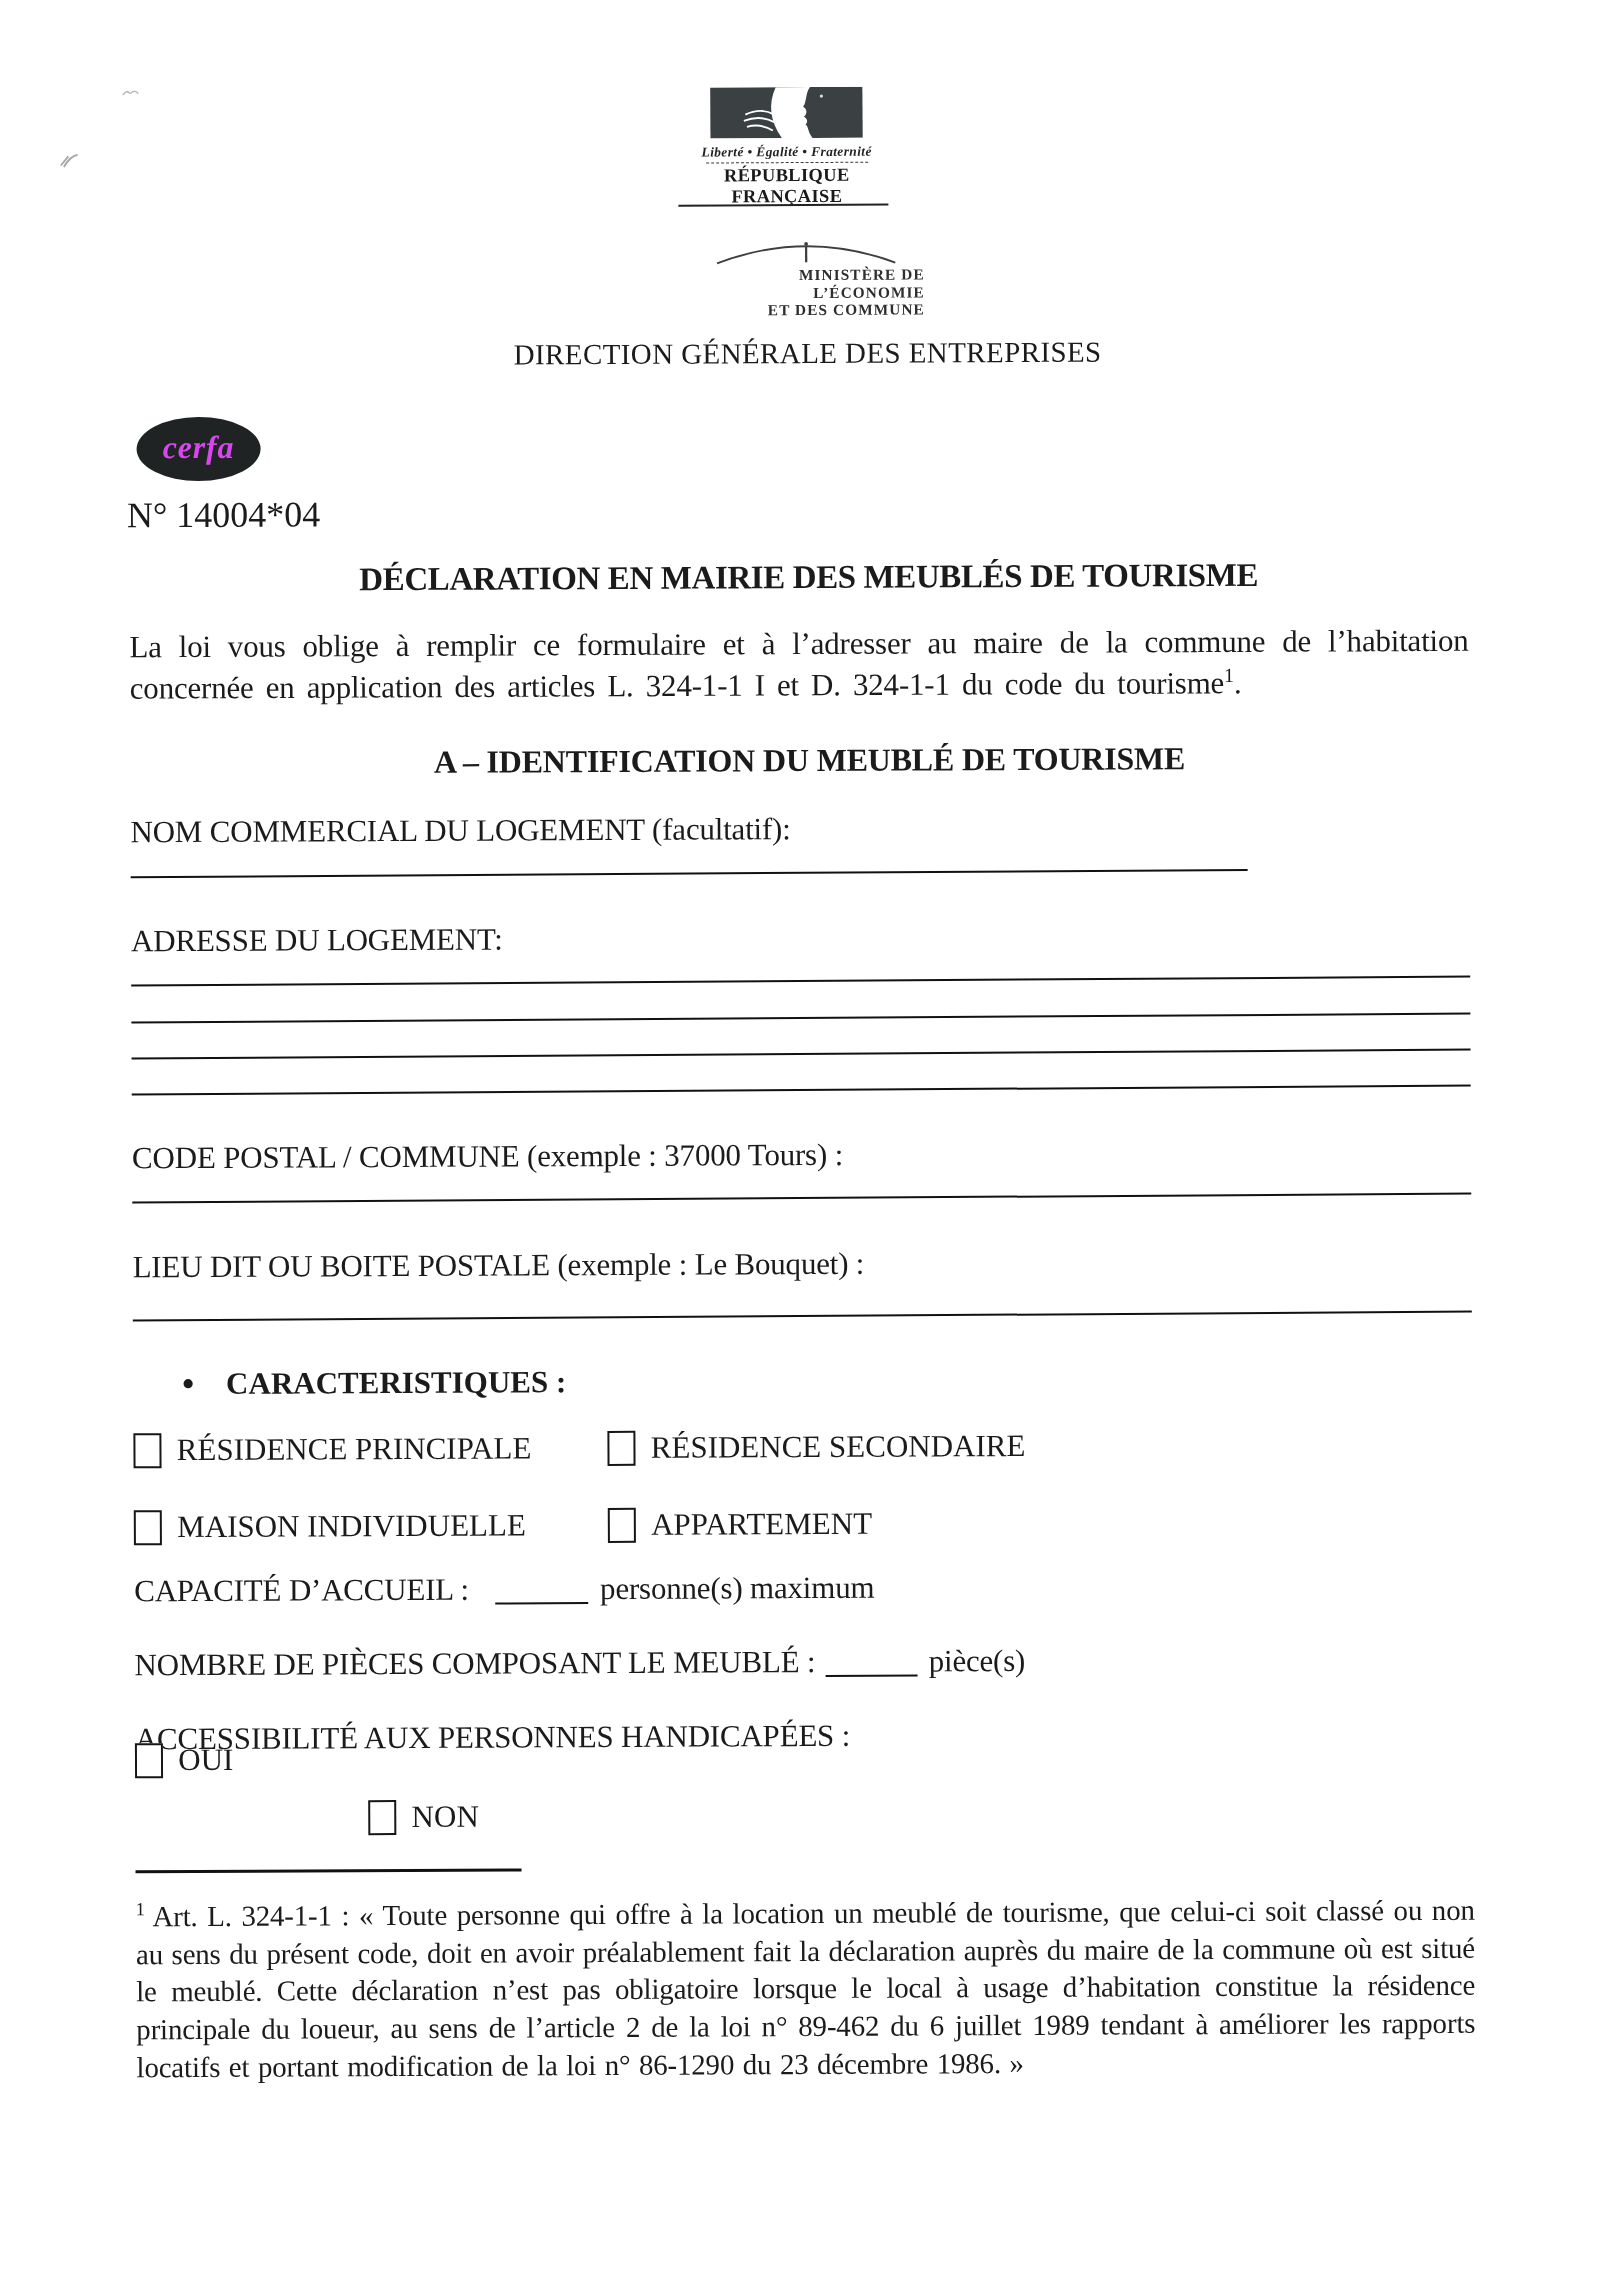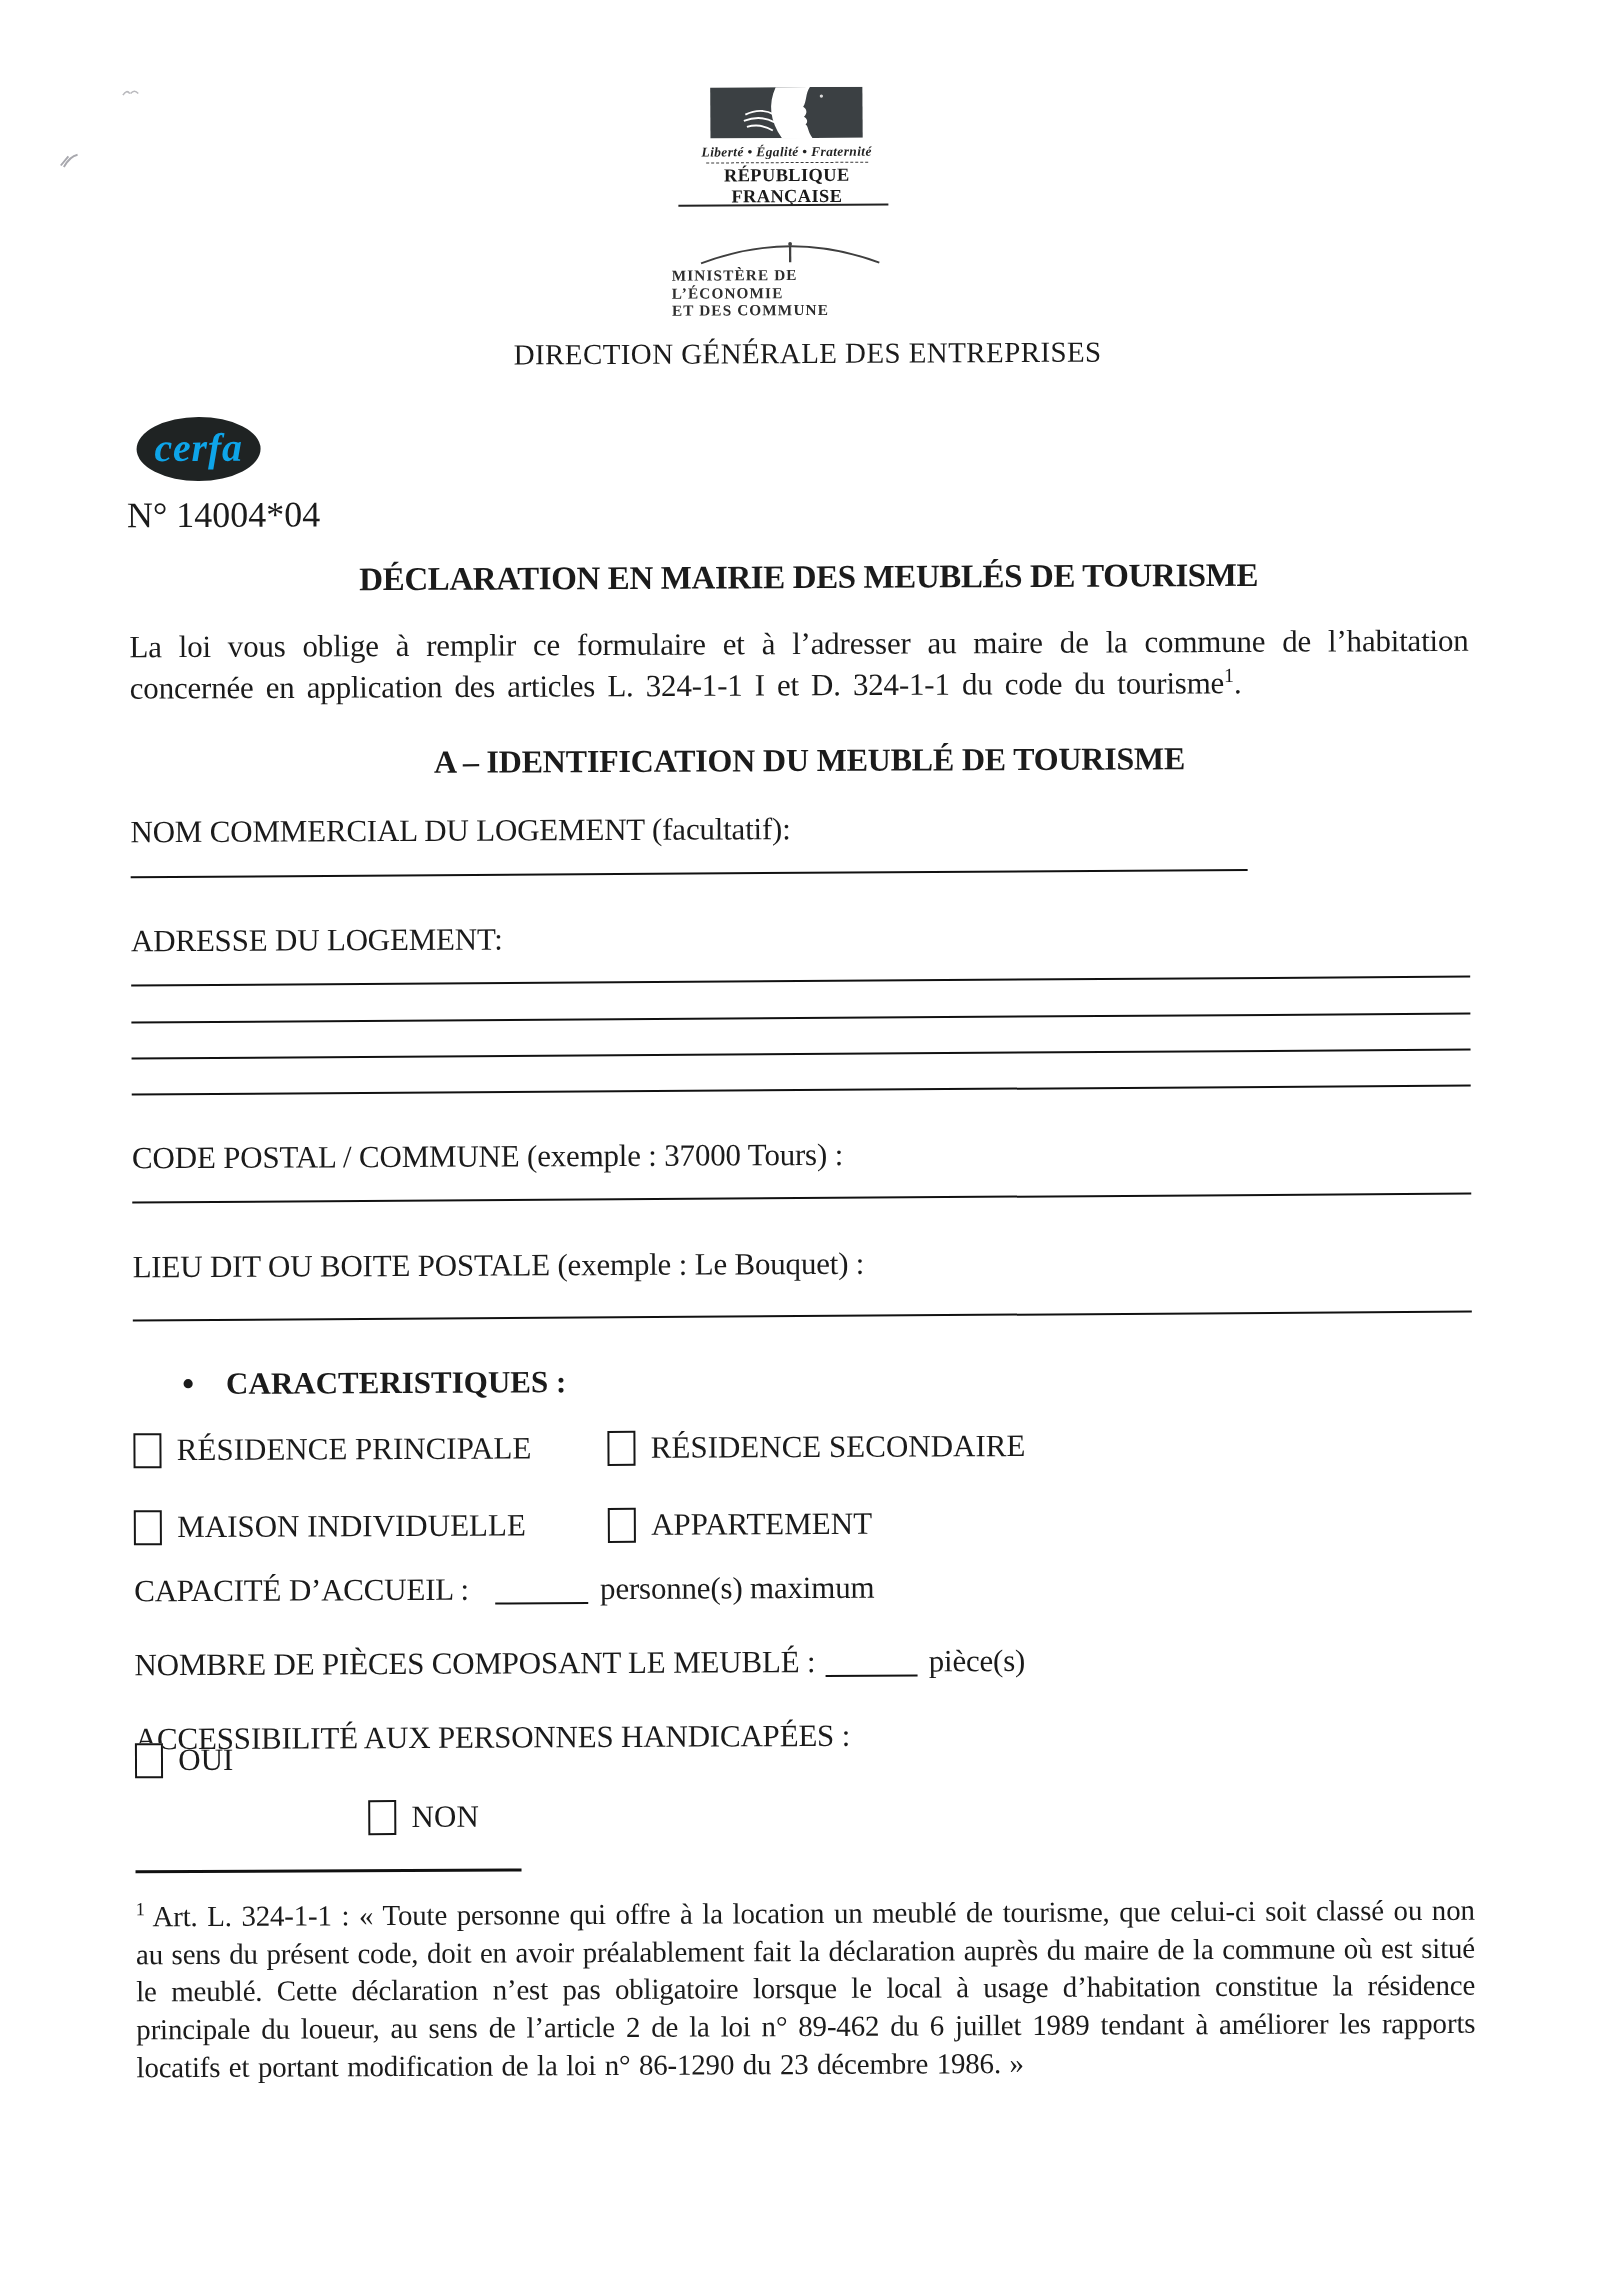--- a/index.html
+++ b/index.html
@@ -8,26 +8,26 @@
     font-family:"Liberation Serif","DejaVu Serif",serif;color:#1b1b1b;
     overflow:hidden;transform:rotate(-0.28deg);transform-origin:50% 50%;
   }
   
   .logo-block{position:absolute;left:673px;top:87px;width:237px;text-align:center;}
   .marianne{display:block;margin:0 auto;}
   .motto{margin-top:6.1px;font-style:italic;font-weight:bold;font-size:13.4px;letter-spacing:0.4px;color:#222;}
   .motto-rule{width:162px;margin:2.3px auto 1.5px auto;border-top:1.5px dashed #3a3a3a;height:0;}
   .republic{font-size:18.4px;font-weight:bold;letter-spacing:0.4px;color:#1a1a1a;}
   .header-divider{position:absolute;left:683px;top:204px;width:210px;border-top:2.3px solid #222;height:0;}
-  .ministry{position:absolute;left:676px;top:234px;width:237px;text-align:left;color:#2e2e2e;}
+  .ministry{position:absolute;left:692px;top:234px;width:237px;text-align:right;color:#2e2e2e;}
   .ministry-line{font-size:15.3px;font-weight:bold;letter-spacing:1.1px;line-height:1.15;}
   .direction{position:absolute;left:0;top:337px;width:1623px;text-align:center;font-size:29px;letter-spacing:0.4px;}
   .cerfa{position:absolute;left:140px;top:414px;width:124px;height:64px;background:#1f2323;border-radius:50%;
          display:flex;align-items:center;justify-content:center;}
-  .cerfa span{color:#0ea5e9;font-style:italic;font-weight:bold;font-size:40px;letter-spacing:0.8px;padding-bottom:3.1px;}
+  .cerfa span{color:#d946ef;font-style:italic;font-weight:bold;font-size:32px;letter-spacing:0.8px;padding-bottom:3.1px;}
   .cerfa-number{position:absolute;left:130px;top:491px;font-size:36px;}
   .doc-title{position:absolute;left:0;top:559px;width:1623px;margin:0;text-align:center;
              font-size:33px;font-weight:bold;letter-spacing:-0.4px;}
   .intro{position:absolute;left:132px;top:624px;width:1339px;margin:0;font-size:31px;line-height:1.3;
          text-align:justify;letter-spacing:-0.2px;word-spacing:4.6px;}
   .fn-ref{font-size:20px;}
   .section-heading{position:absolute;left:0;top:742px;width:1623px;margin:0;text-align:center;
                    font-size:32px;font-weight:bold;letter-spacing:-0.2px;}
   .field-label{position:absolute;left:132px;font-size:31px;letter-spacing:-0.2px;white-space:nowrap;}
   .wline{position:absolute;left:132px;border-bottom:2.3px solid #111;height:0;transform:rotate(-0.1deg);}

